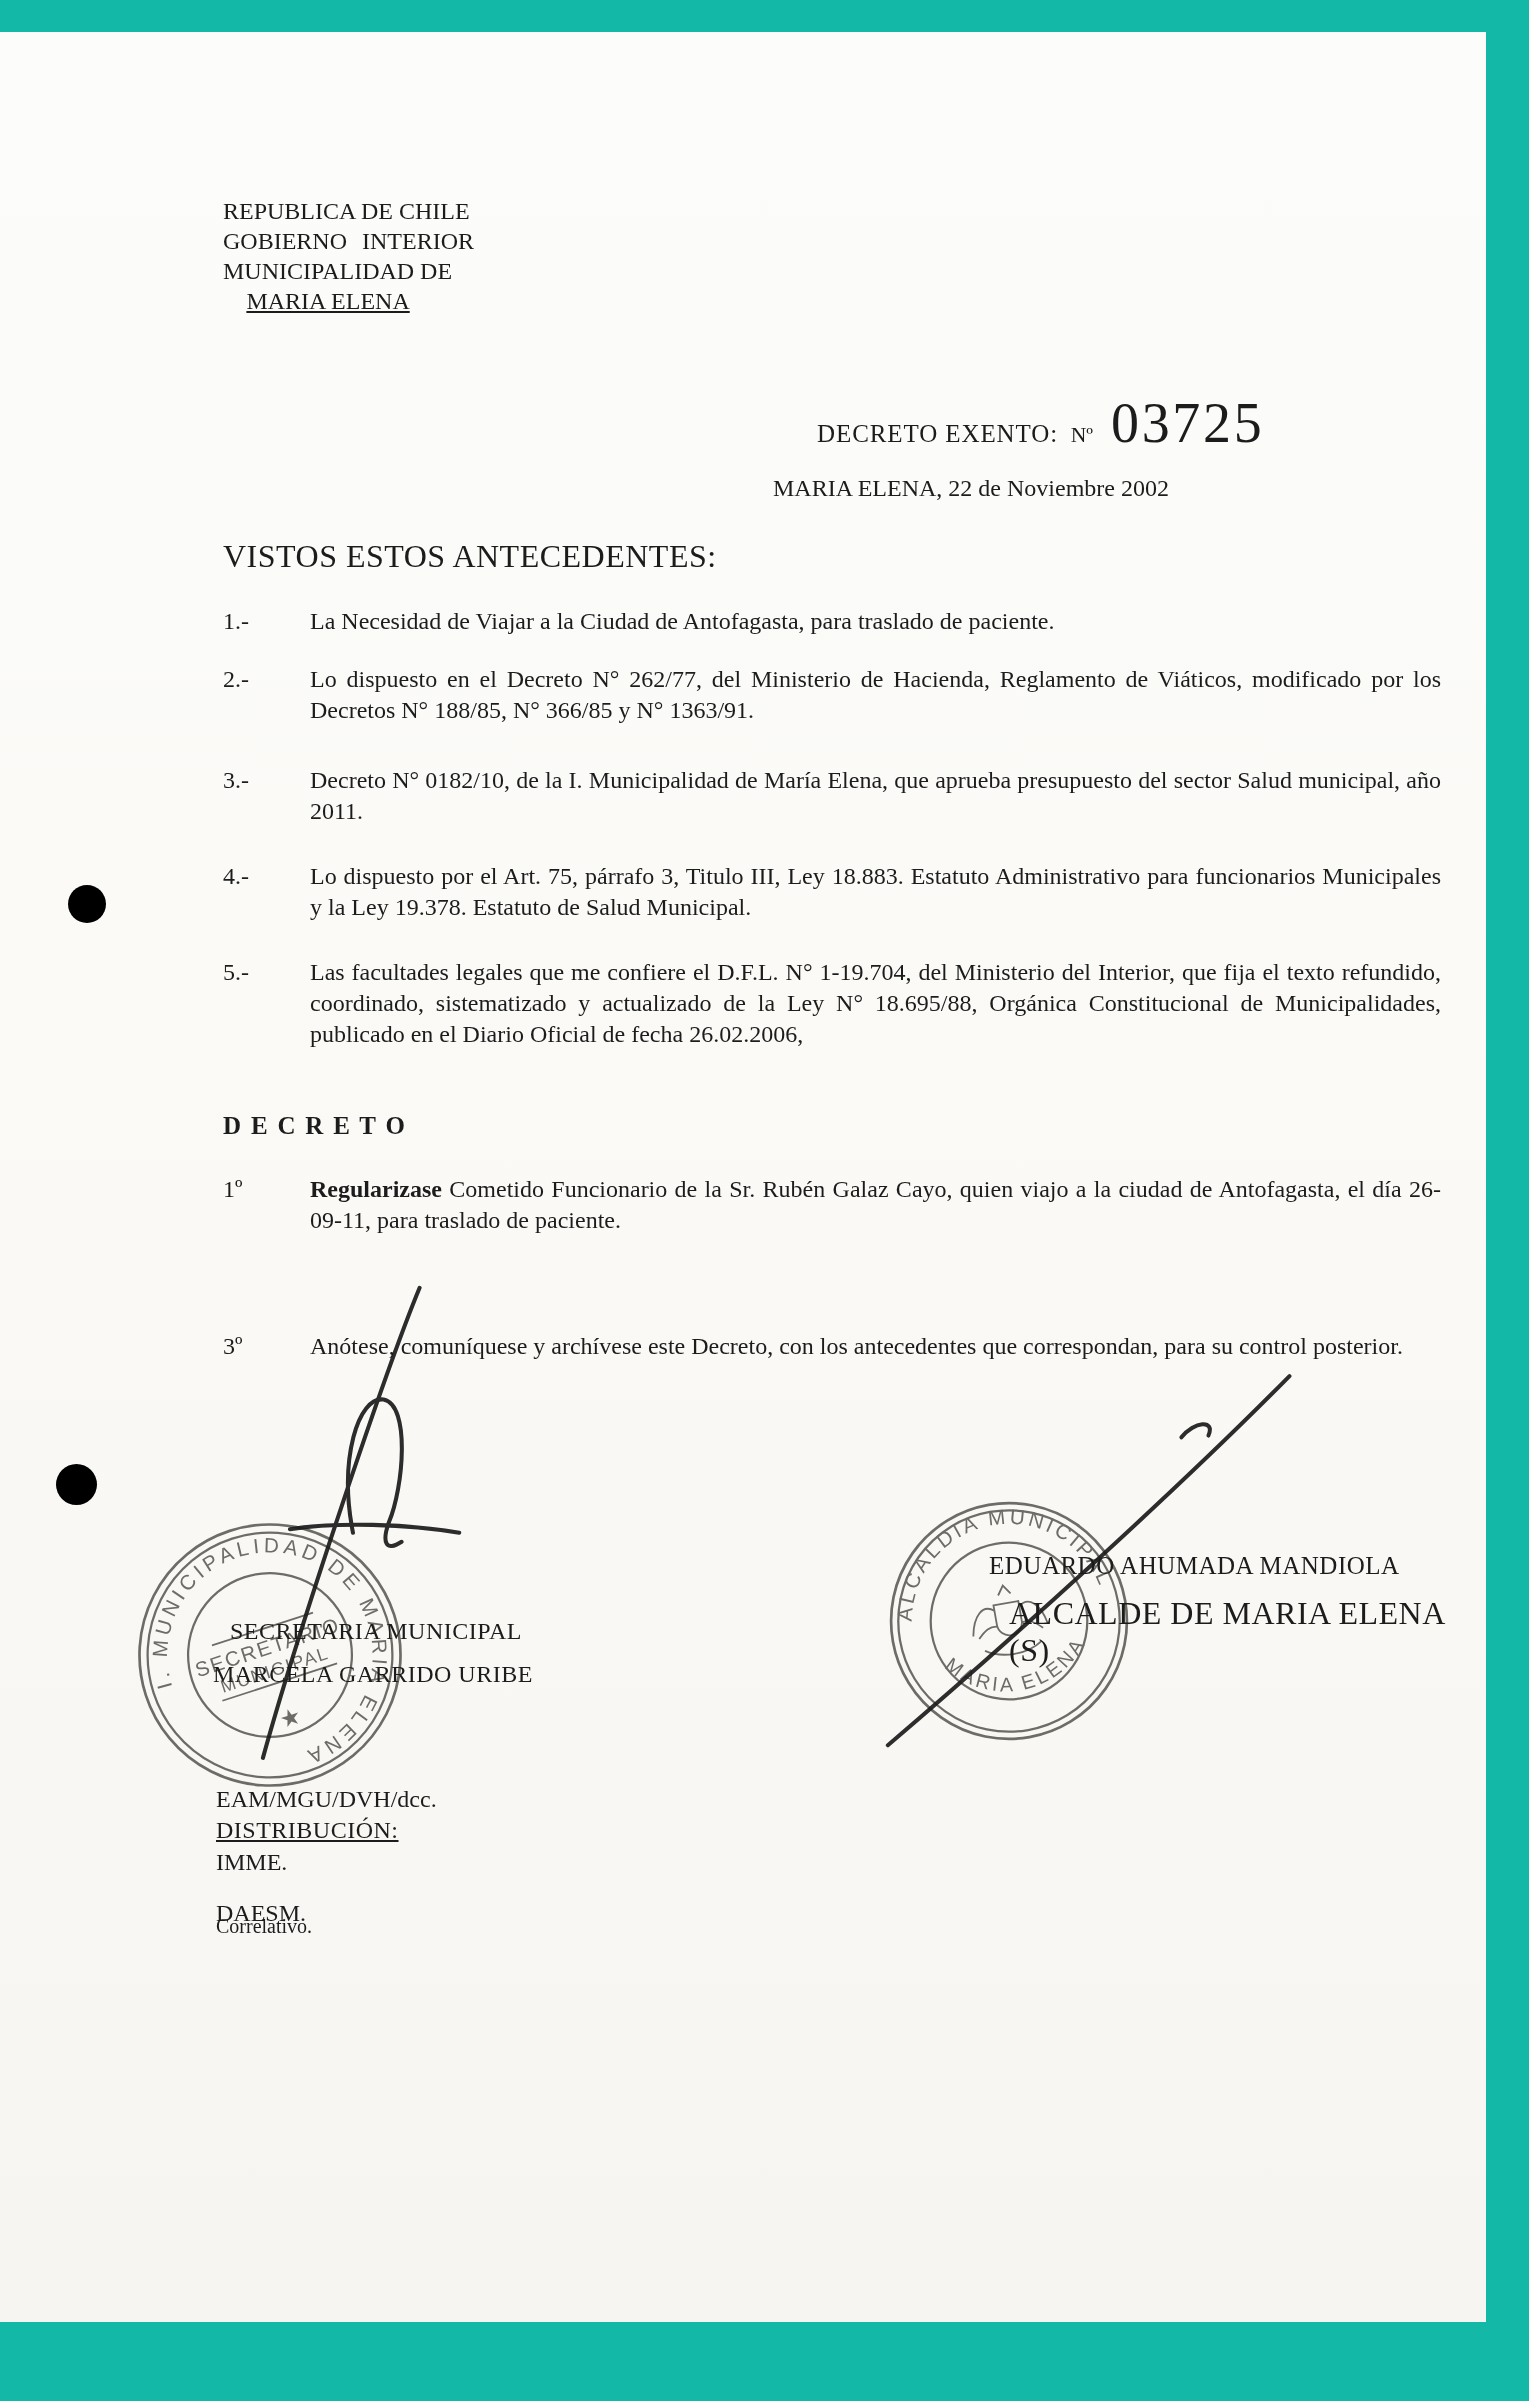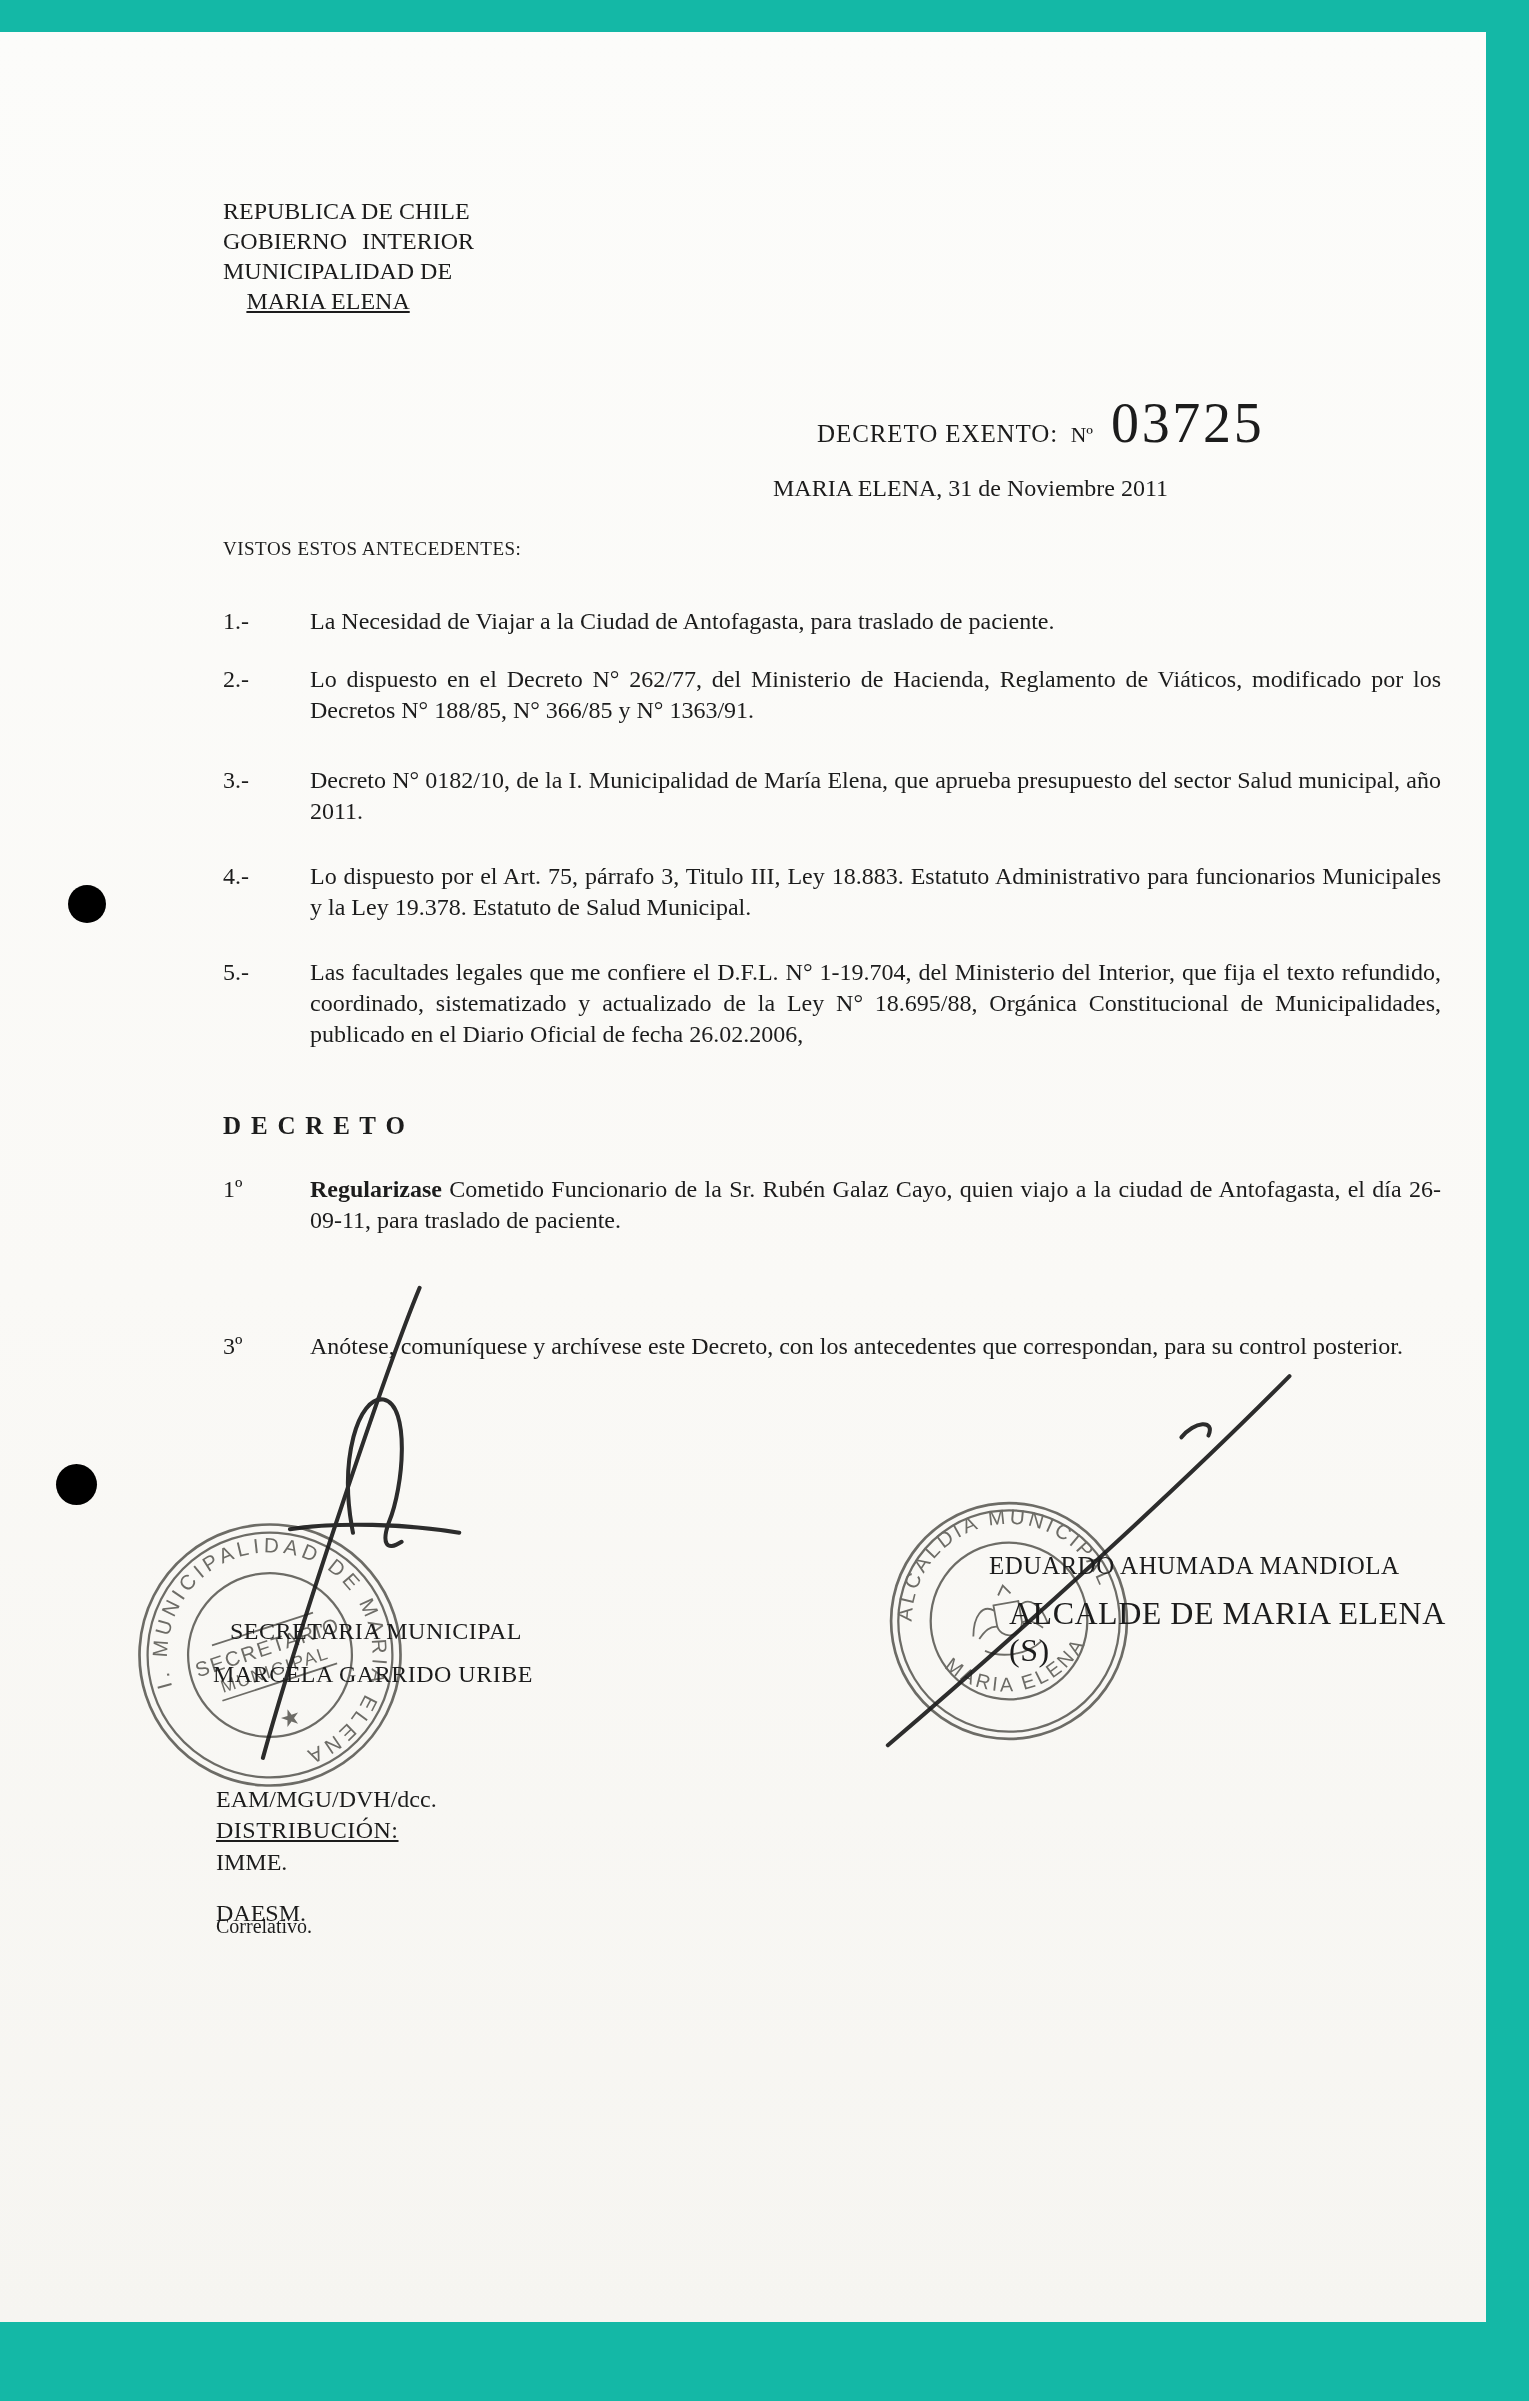--- a/index.html
+++ b/index.html
@@ -16,21 +16,21 @@
   }
   .abs { position:absolute; }
   .letterhead { left:223px; top:164px; font-size:24px; line-height:30px; }
   .letterhead .lh2 { word-spacing:9px; }
   .letterhead .lh4 { padding-left:23.4px; text-decoration:underline; }
   .decree-line { left:817px; top:359px; display:flex; align-items:baseline; white-space:nowrap; }
   .decree-label { font-size:25px; letter-spacing:0.9px; }
   .decree-nsym { font-size:21.6px; margin-left:12.6px; }
   .decree-number { font-size:56px; margin-left:18px; letter-spacing:2.7px; font-weight:400; }
   .place-date { left:773px; top:443px; font-size:24px; }
-  .vistos-heading { left:223px; top:506px; font-size:19px; letter-spacing:0.5px; }
+  .vistos-heading { left:223px; top:506px; font-size:32px; letter-spacing:0.5px; }
   .item { left:223px; width:1218px; display:flex; font-size:24px; line-height:31px; }
   .item .num { width:87px; flex:none; }
   .item .txt { flex:1; text-align:justify; }
   .item.single .txt { text-align:left; }
   .decreto-heading { left:223px; top:1080px; font-size:25px; font-weight:bold; letter-spacing:1.8px; }
   .b { font-weight:bold; }
   .sig-name { font-size:24px; letter-spacing:0.5px; z-index:4; }
   .sec-name  { left:213px; top:1629px; }
   .sec-title { left:230px; top:1586px; }
   .mayor-name  { left:989px; top:1520px; font-size:25px; }
@@ -59,21 +59,21 @@
       <div>MUNICIPALIDAD DE</div>
       <div class="lh4">MARIA ELENA</div>
     </div>
 
     <div class="abs decree-line">
       <span class="decree-label">DECRETO EXENTO:</span>
       <span class="decree-nsym">Nº</span>
       <span class="decree-number">03725</span>
     </div>
 
-    <div class="abs place-date">MARIA ELENA, 31 de Noviembre 2011</div>
+    <div class="abs place-date">MARIA ELENA, 22 de Noviembre 2002</div>
 
     <div class="abs vistos-heading">VISTOS ESTOS ANTECEDENTES:</div>
 
     <div class="abs item single" style="top:574px">
       <div class="num">1.-</div>
       <div class="txt">La Necesidad de Viajar a la Ciudad de Antofagasta, para traslado de paciente.</div>
     </div>
     <div class="abs item" style="top:632px">
       <div class="num">2.-</div>
       <div class="txt">Lo dispuesto en el Decreto N° 262/77, del Ministerio de Hacienda, Reglamento de Viáticos, modificado por los Decretos N° 188/85, N° 366/85 y N° 1363/91.</div>

